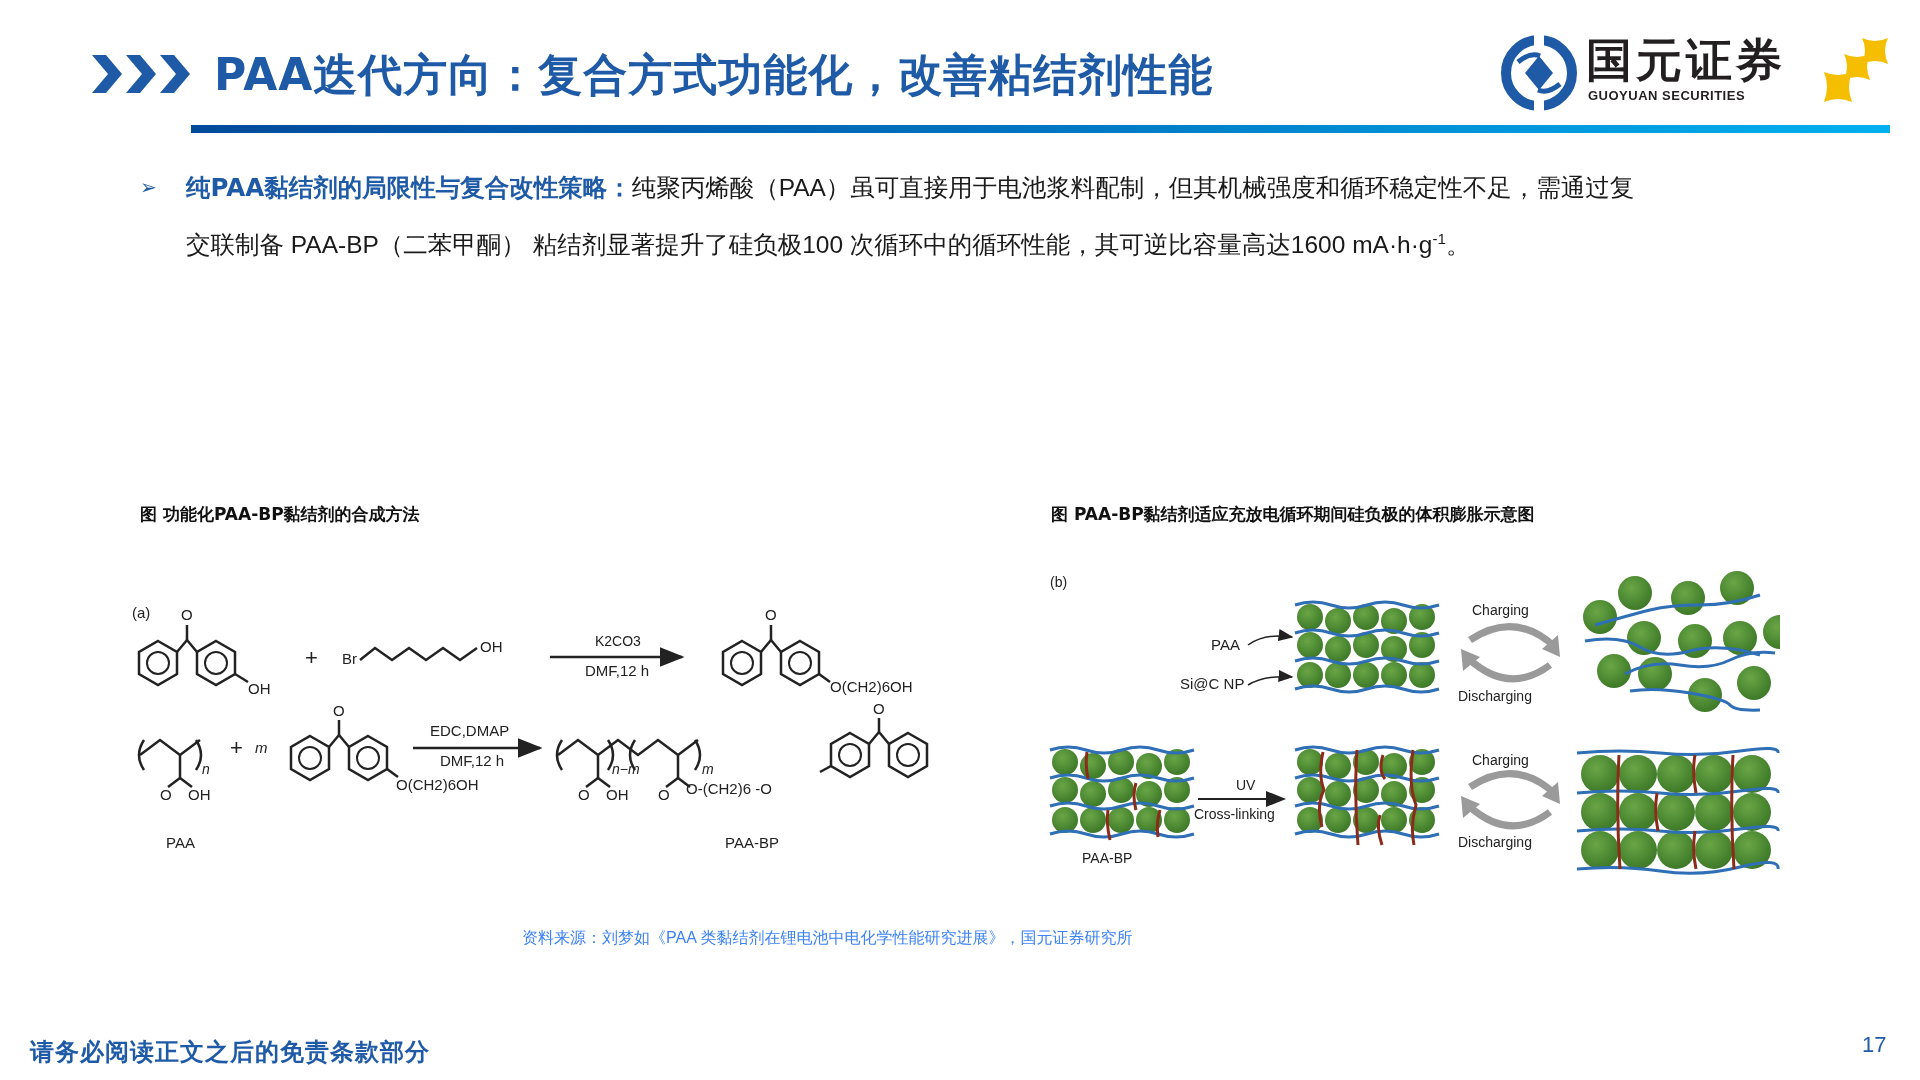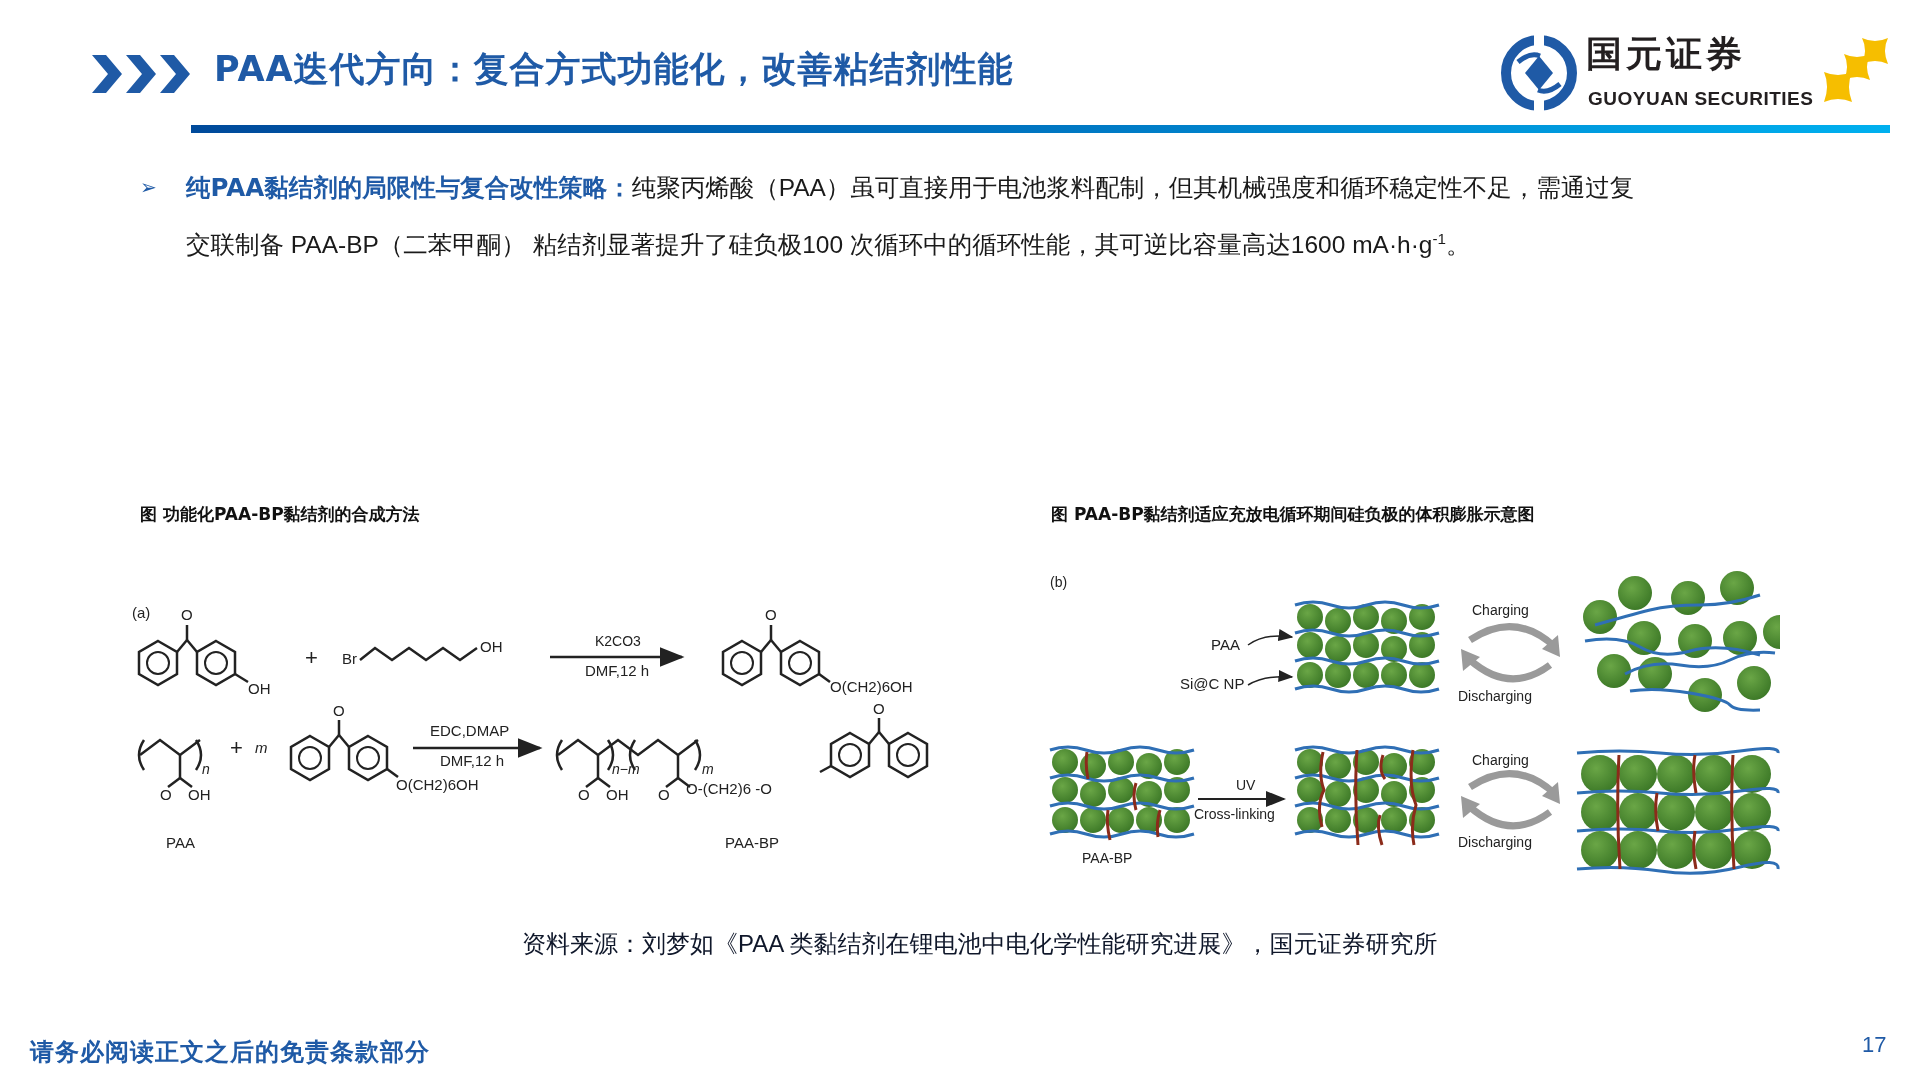--- a/index.html
+++ b/index.html
@@ -4,34 +4,34 @@
 <style>
   * { box-sizing: border-box; margin: 0; padding: 0; }
   html, body { width: 1920px; height: 1080px; background: #ffffff; overflow: hidden; }
   body { position: relative; font-family: "DejaVu Sans", "Liberation Sans", sans-serif; color: #111; }
 
   
   .header-chevrons { position: absolute; left: 92px; top: 55px; width: 102px; height: 38px; }
   .page-title {
     position: absolute; left: 214px; top: 46px;
     font-family: "DejaVu Sans", sans-serif; font-weight: bold;
-    font-size: 35px; color: #1f5aa6; letter-spacing: 1px; white-space: nowrap;
+    font-size: 44px; color: #1f5aa6; letter-spacing: 1px; white-space: nowrap;
   }
   .header-rule {
     position: absolute; left: 191px; top: 125px; width: 1699px; height: 8px;
     background: linear-gradient(90deg, #004a9b 0%, #0070bd 45%, #00b0ef 100%);
   }
   .logo { position: absolute; left: 1500px; top: 30px; width: 400px; height: 86px; }
   .logo-mark { position: absolute; left: 0; top: 4px; width: 78px; height: 78px; }
   .logo-cn {
-    position: absolute; left: 86px; top: 0px; font-size: 36px; font-weight: bold; color: #231f20;
+    position: absolute; left: 86px; top: 0px; font-size: 46px; font-weight: bold; color: #231f20;
     letter-spacing: 4px; font-family: "DejaVu Sans", sans-serif; white-space: nowrap;
   }
   .logo-en {
-    position: absolute; left: 88px; top: 58px; font-size: 19px; font-weight: bold; color: #231f20;
+    position: absolute; left: 88px; top: 58px; font-size: 13px; font-weight: bold; color: #231f20;
     font-family: "Liberation Sans", sans-serif; white-space: nowrap; letter-spacing: 0.5px;
   }
   .logo-stars { position: absolute; left: 320px; top: 6px; width: 70px; height: 70px; }
 
   
   .body-para {
     position: absolute; left: 140px; top: 162px; width: 1710px;
     font-size: 24.5px; line-height: 51px; color: #1a1a1a;
     font-family: "Liberation Sans", "DejaVu Sans", sans-serif;
   }
@@ -54,21 +54,21 @@
   .fig-caption.right { left: 1051px; }
 
   
   .figure { position: absolute; }
   .figure.left { left: 130px; top: 590px; width: 840px; height: 270px; }
   .figure.right { left: 1040px; top: 565px; width: 740px; height: 310px; }
   .figure svg text { font-family: "Liberation Sans", sans-serif; fill: #222; }
 
   
   .source {
-    position: absolute; left: 522px; top: 928px; font-size: 24px; color: #0f172a;
+    position: absolute; left: 522px; top: 928px; font-size: 16px; color: #3b82f6;
     font-family: "Liberation Sans", "DejaVu Sans", sans-serif; white-space: nowrap;
   }
 
   
   .disclaimer {
     position: absolute; left: 30px; top: 1036px; font-size: 24px; font-weight: bold; color: #1f5aa6;
     font-family: "DejaVu Sans", sans-serif; white-space: nowrap; letter-spacing: 1px;
   }
   .page-number {
     position: absolute; left: 1862px; top: 1032px; font-size: 22px; font-weight: normal; color: #1f5aa6;

